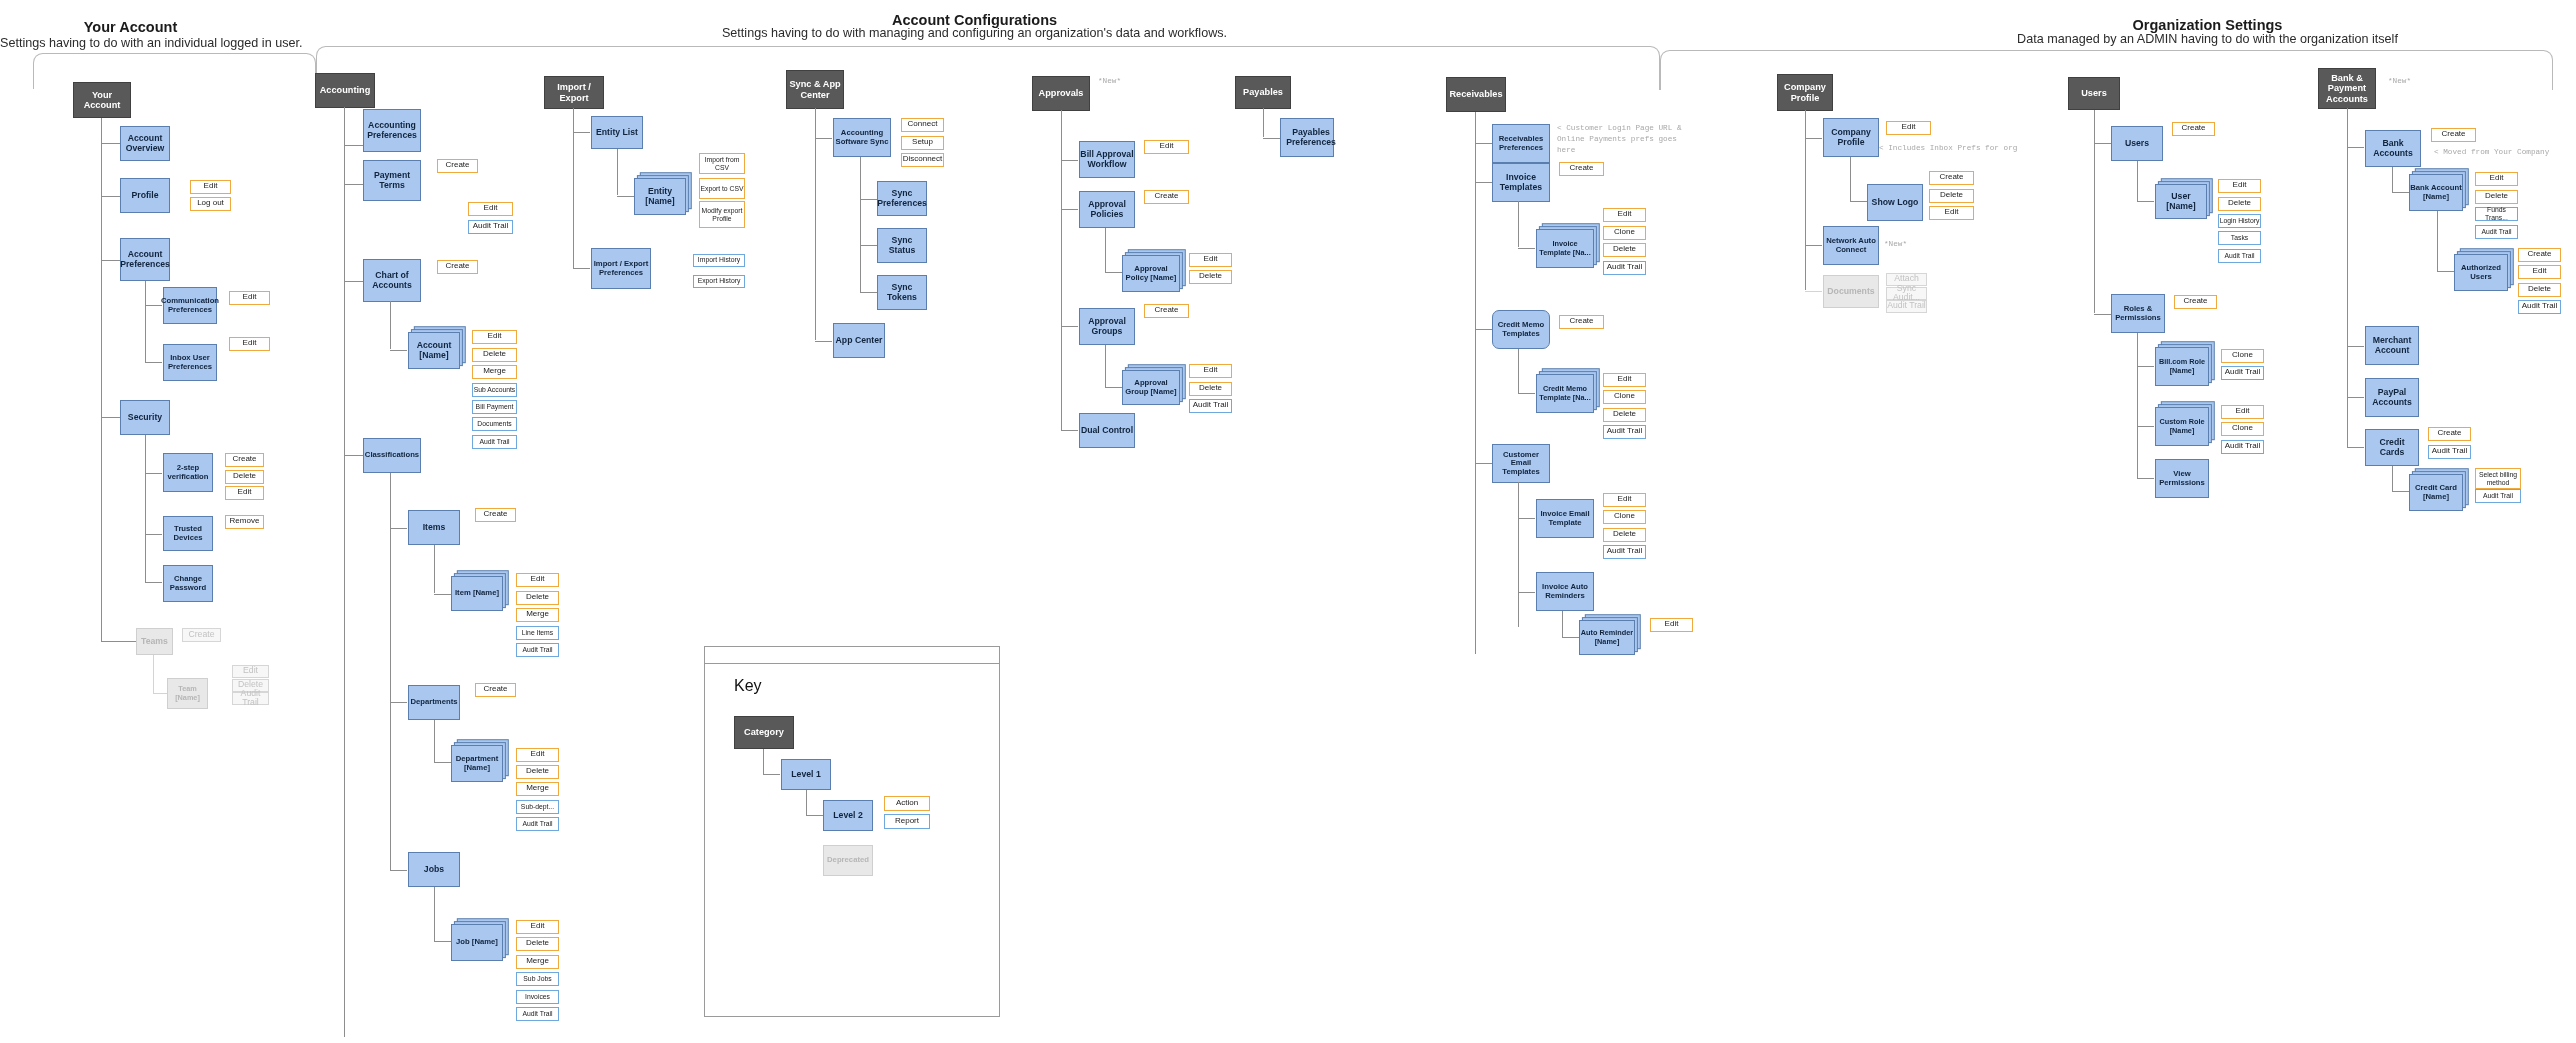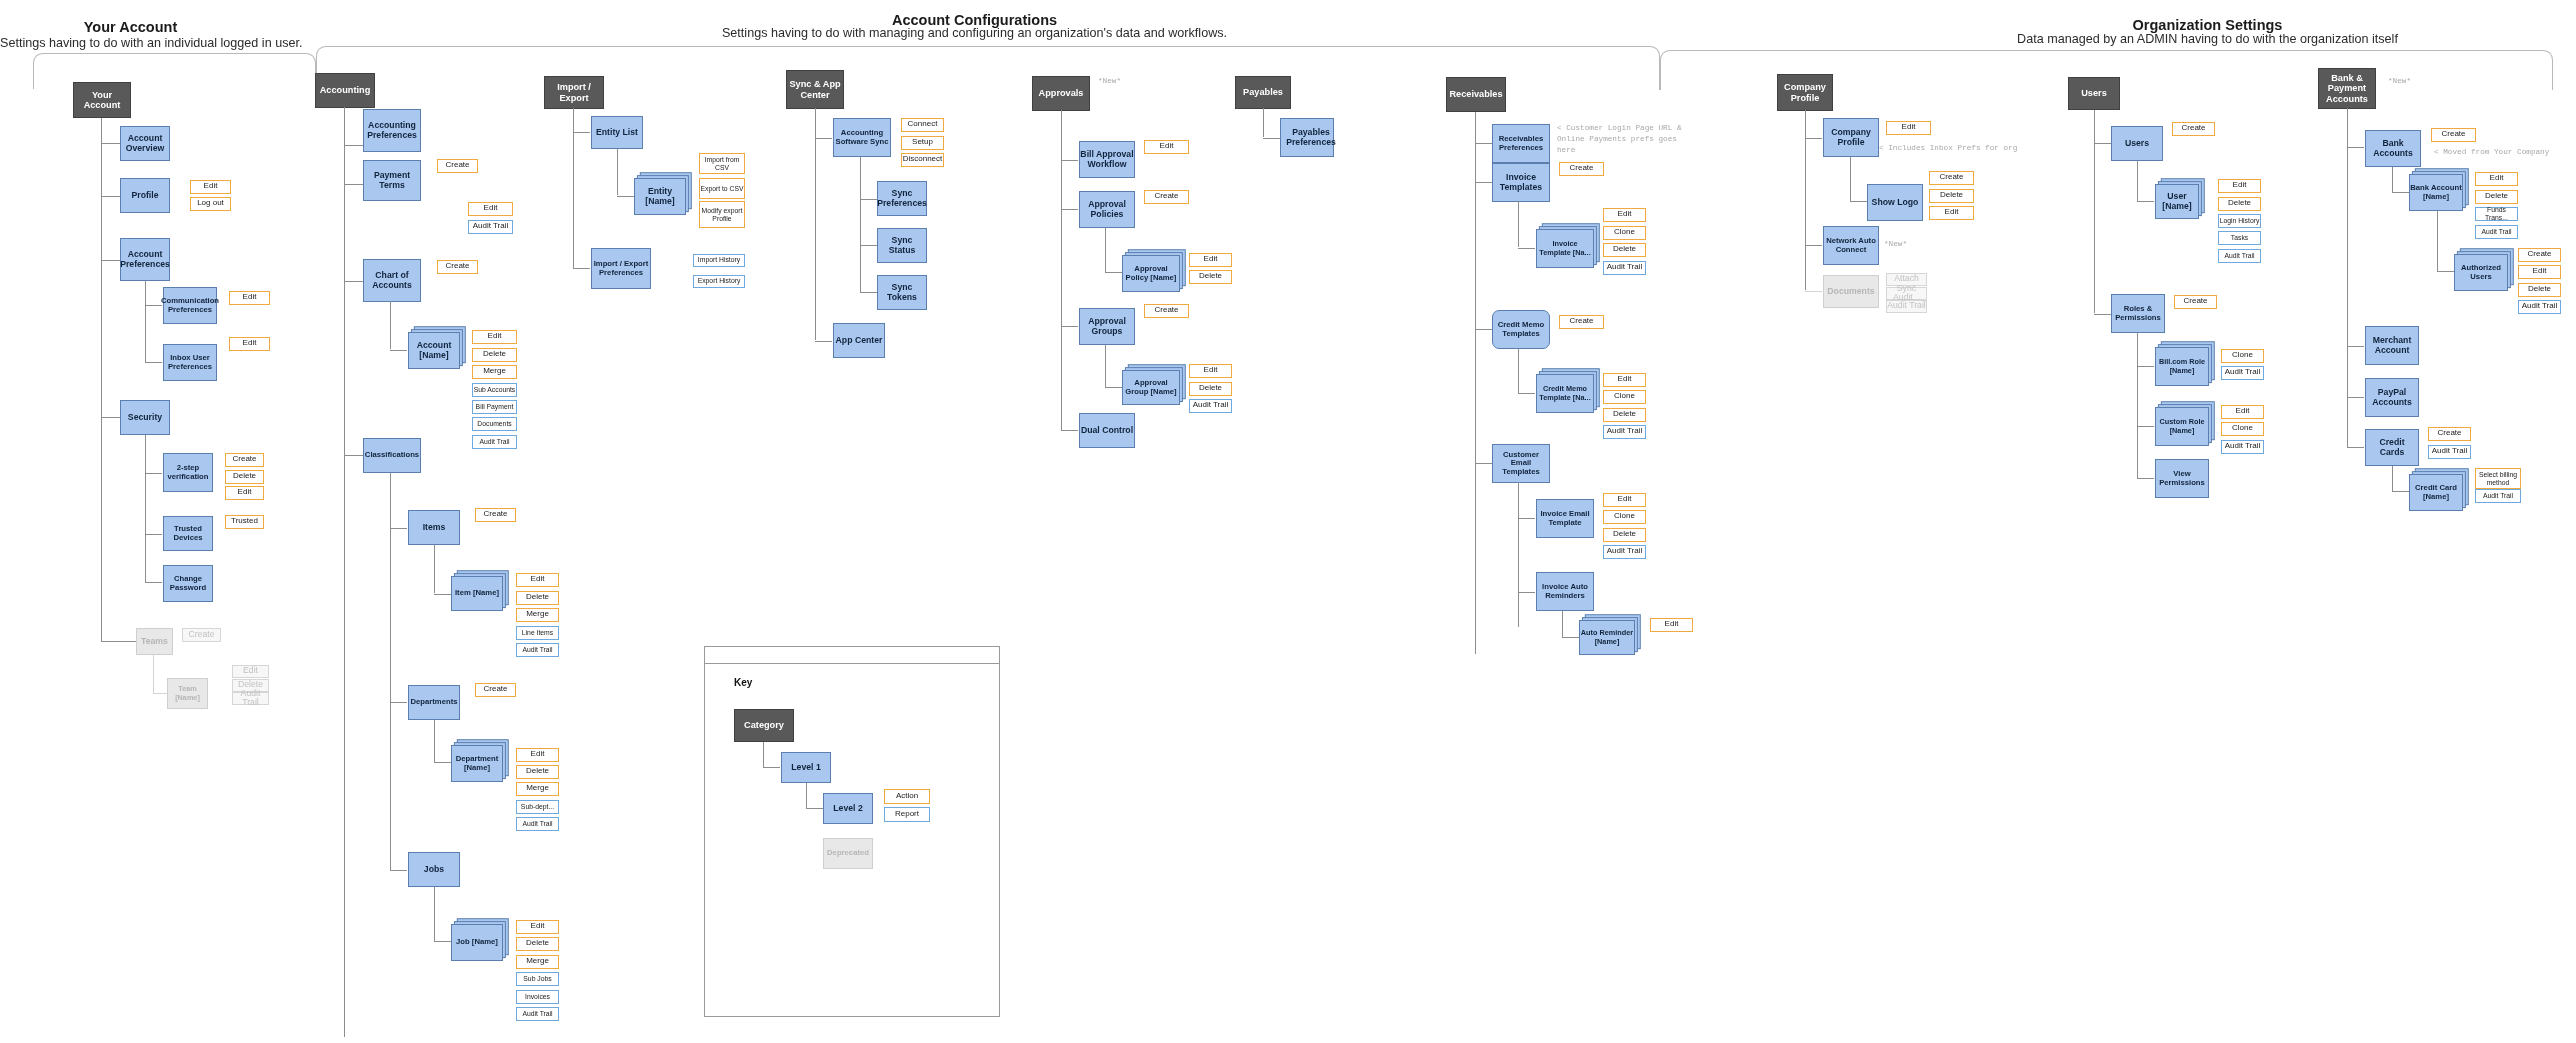--- a/index.html
+++ b/index.html
@@ -29,21 +29,21 @@
   .ln{position:absolute;background:#8d8d8d;}
   .lnv{width:1.3px;}
   .lnh{height:1.3px;}
 
   
   #legend{position:absolute;left:704px;top:646px;width:296px;height:371px;border:1.5px solid #9a9a9a;background:#fff;box-sizing:border-box;}
   #legend .hdr{padding:13.6px 15.5px 0 15.5px;}
   #legend .hdr h3{margin:0 0 13.6px 0;font-size:12.6px;font-weight:bold;color:#111;}
   #legend .hdr p{margin:0;font-size:10.7px;font-weight:bold;color:#111;line-height:1.45;}
   #legend .divider{margin-top:15.5px;border-top:1.5px solid #9a9a9a;}
-  #legend .keyttl{margin:13.6px 0 0 29px;font-size:10px;font-weight:bold;color:#111;}
+  #legend .keyttl{margin:13.6px 0 0 29px;font-size:16px;font-weight:normal;color:#111;}
   #legend .keybox{position:relative;height:232px;}
 </style>
 </head>
 <body>
 
 <div id="canvas">
 
   <div class="sec-title" style="left:29px;top:19.4px;width:203px;">Your Account</div>
   <div class="sec-sub" style="left:0px;top:36px;width:271px;">Settings having to do with an individual logged in user.</div>
   <div class="sec-bracket" style="left:33px;top:53px;width:281px;height:35px;"></div>
@@ -80,21 +80,21 @@
   <div class="ln lnh" style="left:101px;top:417px;width:19.4px;"></div>
   <div class="node lvl" style="left:120px;top:400px;width:50px;height:35px;">Security</div>
   <div class="ln lnv" style="left:145px;top:435px;height:147px;"></div>
   <div class="ln lnh" style="left:145px;top:473px;width:17.4px;"></div>
   <div class="node lvl" style="left:163px;top:453px;width:50px;height:39px;font-size:7.7px;">2-step verification</div>
   <div class="node action" style="left:225px;top:453px;width:39px;height:13.6px;">Create</div>
   <div class="node action" style="left:225px;top:470px;width:39px;height:13.6px;">Delete</div>
   <div class="node action" style="left:225px;top:486px;width:39px;height:13.6px;">Edit</div>
   <div class="ln lnh" style="left:145px;top:534px;width:17.4px;"></div>
   <div class="node lvl" style="left:163px;top:516px;width:50px;height:35px;font-size:7.7px;">Trusted Devices</div>
-  <div class="node action" style="left:225px;top:515px;width:39px;height:13.6px;">Trusted</div>
+  <div class="node action" style="left:225px;top:515px;width:39px;height:13.6px;">Remove</div>
   <div class="ln lnh" style="left:145px;top:582px;width:17.4px;"></div>
   <div class="node lvl" style="left:163px;top:565px;width:50px;height:37px;font-size:7.7px;">Change Password</div>
 
   <div class="ln lnh" style="left:101px;top:641px;width:35px;"></div>
   <div class="node disabled" style="left:136px;top:628px;width:37px;height:27px;">Teams</div>
   <div class="node action disabled" style="left:182px;top:628px;width:39px;height:13.6px;">Create</div>
   <div class="ln lnv" style="left:153px;top:655px;height:39px;background:#d4d4d4;"></div>
   <div class="ln lnh" style="left:153px;top:693px;width:13.6px;background:#d4d4d4;"></div>
   <div class="node disabled" style="left:167px;top:678px;width:41px;height:31px;font-size:7.3px;">Team [Name]</div>
   <div class="node action disabled" style="left:232px;top:665px;width:37px;height:12.6px;">Edit</div>
@@ -313,21 +313,21 @@
   <div class="node report disabled" style="left:1886px;top:300px;width:41px;height:12.6px;">Audit Trail</div>
 
   <div class="node cat" style="left:2068px;top:77px;width:52px;height:33px;">Users</div>
   <div class="ln lnv" style="left:2094px;top:110px;height:203px;"></div>
 
   <div class="ln lnh" style="left:2094px;top:143px;width:17.4px;"></div>
   <div class="node lvl" style="left:2111px;top:126px;width:52px;height:35px;">Users</div>
   <div class="node action" style="left:2172px;top:122px;width:43px;height:13.6px;">Create</div>
   <div class="ln lnv" style="left:2137px;top:161px;height:41px;"></div>
   <div class="ln lnh" style="left:2137px;top:201px;width:17.4px;"></div>
-  <div class="node lvl stack" style="left:2155px;top:184px;width:44px;height:35px;">User [Name]</div>
+  <div class="node lvl stack" style="left:2155px;top:184px;width:52px;height:35px;">User [Name]</div>
   <div class="node action" style="left:2218px;top:179px;width:43px;height:13.6px;">Edit</div>
   <div class="node action" style="left:2218px;top:197px;width:43px;height:13.6px;">Delete</div>
   <div class="node report" style="left:2218px;top:214px;width:43px;height:13.6px;font-size:6.8px;">Login History</div>
   <div class="node report" style="left:2218px;top:231px;width:43px;height:13.6px;font-size:6.8px;">Tasks</div>
   <div class="node report" style="left:2218px;top:249px;width:43px;height:13.6px;font-size:6.8px;">Audit Trail</div>
 
   <div class="ln lnh" style="left:2094px;top:314px;width:17.4px;"></div>
   <div class="node lvl" style="left:2111px;top:294px;width:54px;height:39px;font-size:7.7px;">Roles &amp; Permissions</div>
   <div class="node action" style="left:2174px;top:295px;width:43px;height:13.6px;">Create</div>
   <div class="ln lnv" style="left:2137px;top:333px;height:145px;"></div>

